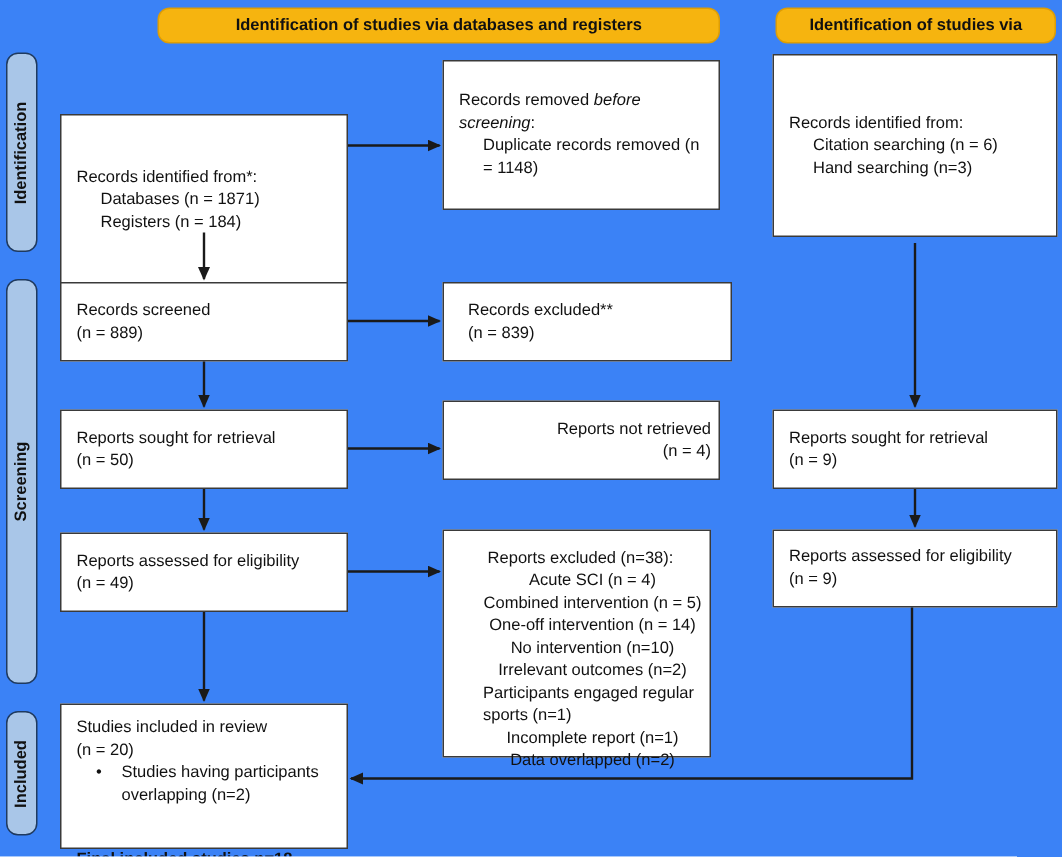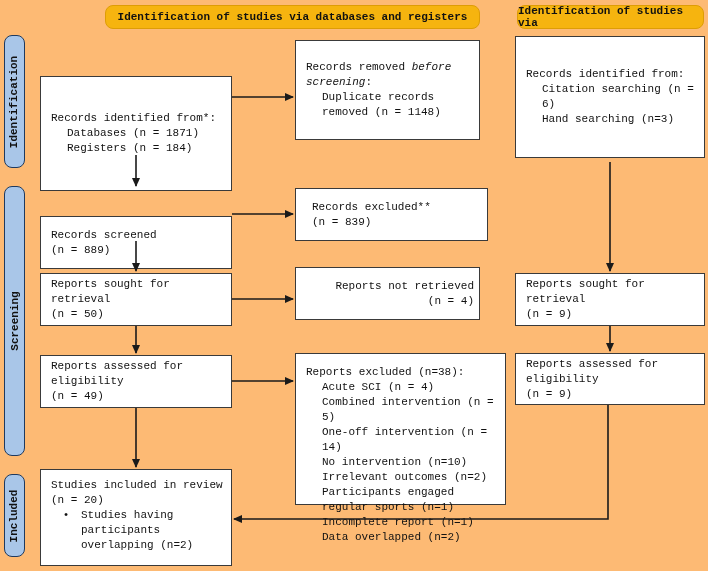--- a/index.html
+++ b/index.html
@@ -2,21 +2,21 @@
 <html style="--banner-bg: #F6B40F; --banner-border: #DE9D05; --stage-bg: #A9C6E8; --stage-border: #1F3A5F; --box-border: #3A3A3A; --arrow: #1A1A1A;"><head>
 <meta charset="utf-8">
 <style>
   :root{
     --banner-bg:#F6B40F; --banner-border:#DE9D05;
     --stage-bg:#A9C6E8; --stage-border:#1F3A5F;
     --box-border:#3A3A3A; --arrow:#1A1A1A;
   }
   html,body{margin:0;padding:0;background:#ffffff;}
   body{font-family:"Liberation Sans","DejaVu Sans",sans-serif;}
-  #canvas{position:relative;width:708px;height:571px;background:#fdba74;overflow:hidden;font-family:Liberation Mono, monospace;}
+  #canvas{position:relative;width:708px;height:571px;background:#3b82f6;overflow:hidden;}
 
   .banner{
     position:absolute;height:24px;background:var(--banner-bg);
     border:1.5px solid var(--banner-border);border-radius:8px;
     display:flex;align-items:center;justify-content:center;
     font-size:11px;font-weight:bold;color:#111;box-sizing:border-box;
   }
 
   .stage{
     position:absolute;width:21px;background:var(--stage-bg);
@@ -62,21 +62,21 @@
   <div class="stage" style="left:4px;top:474px;height:83px;">
     <span>Included</span>
   </div>
 
   <div class="box" style="left:40px;top:40px;width:192px;height:115px;margin-top:36px;">
     <div>Records identified from*:</div>
     <div class="ind">Databases (n = 1871)</div>
     <div class="ind">Registers (n = 184)</div>
   </div>
 
-  <div class="box" style="left:40px;top:188px;width:192px;height:53px;margin-top:28px;">
+  <div class="box" style="left:40px;top:188px;width:192px;height:53px;">
     <div>Records screened</div>
     <div>(n = 889)</div>
   </div>
 
   <div class="box" style="left:40px;top:273px;width:192px;height:53px;">
     <div>Reports sought for retrieval</div>
     <div>(n = 50)</div>
   </div>
 
   <div class="box" style="left:40px;top:355px;width:192px;height:53px;">
@@ -102,21 +102,21 @@
   <div class="box" style="left:295px;top:188px;width:193px;height:53px;padding-left:16px;">
     <div>Records excluded**</div>
     <div>(n = 839)</div>
   </div>
 
   <div class="box" style="left:295px;top:267px;width:185px;height:53px;text-align:right;">
     <div>Reports not retrieved</div>
     <div>(n = 4)</div>
   </div>
 
-  <div class="box top" style="left:295px;top:353px;width:211px;height:152px;">
+  <div class="box top" style="left:295px;top:353px;width:179px;height:152px;align-items:center;">
     <div>Reports excluded (n=38):</div>
     <div class="ind">Acute SCI (n = 4)</div>
     <div class="ind">Combined intervention (n = 5)</div>
     <div class="ind">One-off intervention (n = 14)</div>
     <div class="ind">No intervention (n=10)</div>
     <div class="ind">Irrelevant outcomes (n=2)</div>
     <div class="ind">Participants engaged regular sports (n=1)</div>
     <div class="ind">Incomplete report (n=1)</div>
     <div class="ind">Data overlapped (n=2)</div>
   </div>

